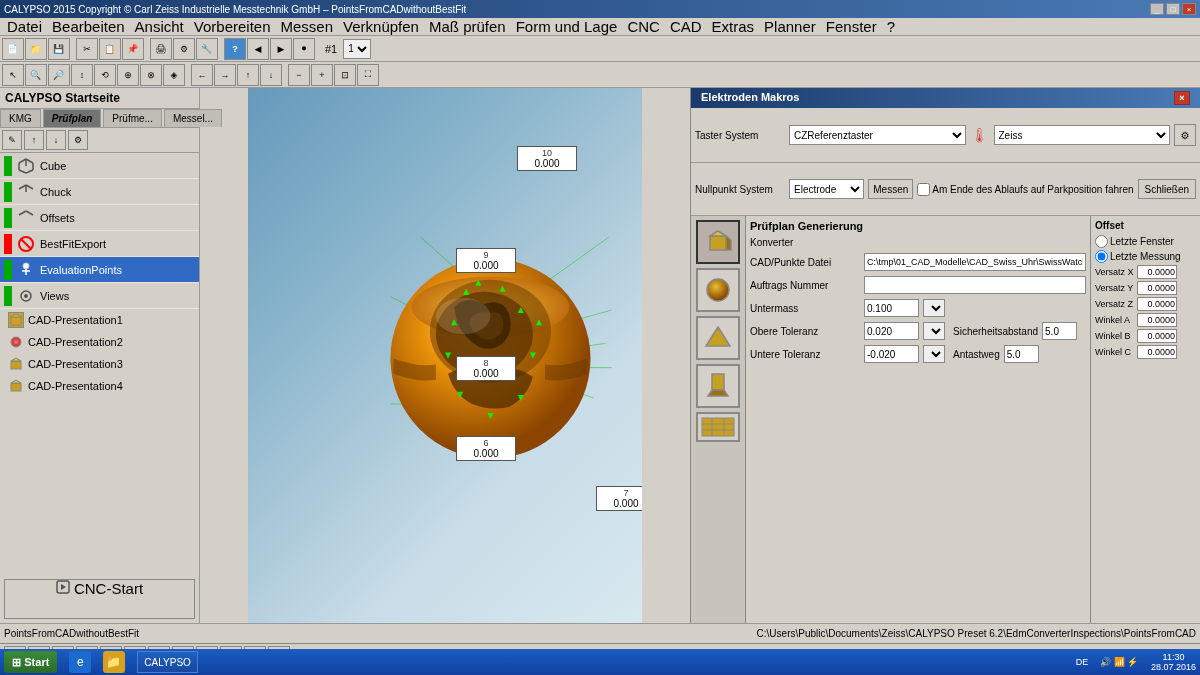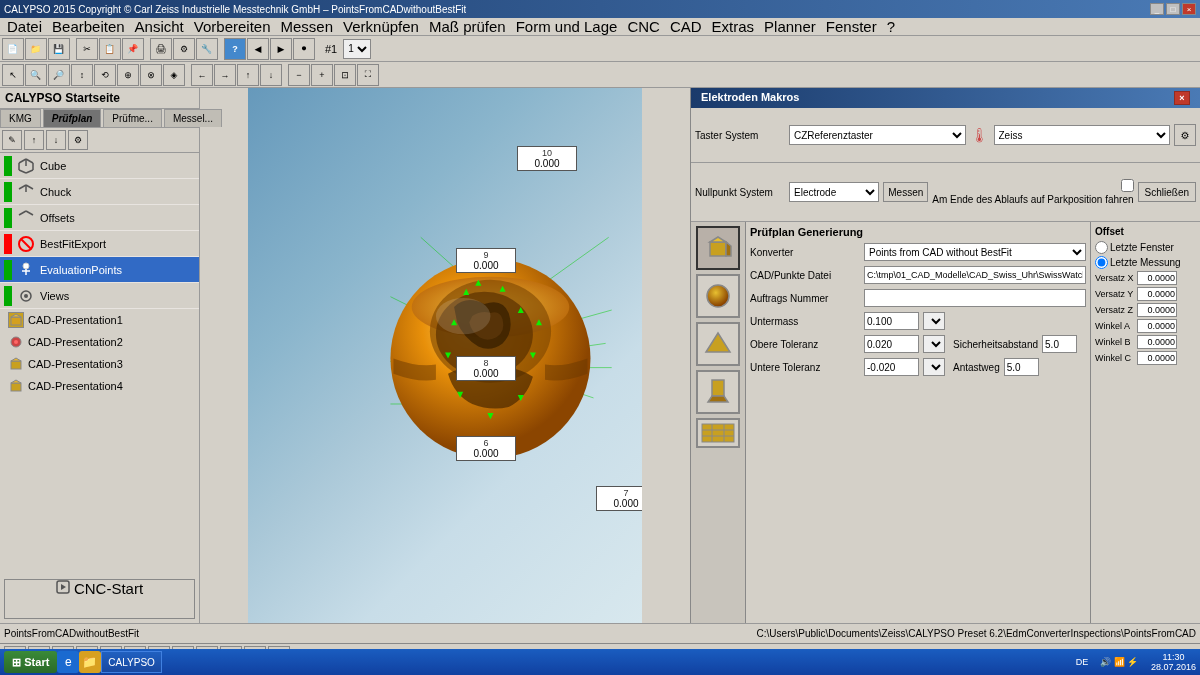--- a/index.html
+++ b/index.html
@@ -630,21 +630,21 @@
       </select>
       <div style="width:22px;height:22px;background:#d4d0c8;border:1px solid #888;display:flex;align-items:center;justify-content:center;font-size:10px;cursor:pointer;">⚙</div>
     </div>
 
     <div id="nullpunkt-row">
       <span class="row-label">Nullpunkt System</span>
       <select class="row-select">
         <option>Electrode</option>
       </select>
       <button class="row-btn">Messen</button>
-      <label style="display:flex;align-items:flex-end;gap:2px;font-size:10px;white-space:nowrap;flex-direction:column;">
+      <label style="display:flex;align-items:center;gap:2px;font-size:10px;white-space:nowrap;">
         <input type="checkbox" style="">
         <span>Am Ende des Ablaufs auf Parkposition fahren</span>
       </label>
       <button class="schliessen-btn">Schließen</button>
     </div>
 
     <div id="panel-body">
 
       <div id="icon-sidebar">
 
@@ -690,23 +690,20 @@
             <line x1="24" y1="2" x2="24" y2="20" stroke="#888" stroke-width="1"></line>
           </svg>
         </div>
       </div>
 
       <div id="form-area">
         <div class="section-title">Prüfplan Generierung</div>
 
         <div class="form-row">
           <span class="form-label">Konverter</span>
-          <select class="form-select">
-            <option>Points from CAD without BestFit</option>
-          </select>
         </div>
 
         <div class="form-row">
           <span class="form-label">CAD/Punkte Datei</span>
           <input type="text" class="form-input-path" style="font-size: 9px;" value="C:\tmp\01_CAD_Modelle\CAD_Swiss_Uhr\SwissWatch_Freeform_0.00.s...">
         </div>
 
 
         <div class="form-row">
           <span class="form-label">Auftrags Nummer</span>
@@ -795,21 +792,21 @@
   <div class="toolbar-btn">🔍</div>
   <div class="toolbar-btn">⊡</div>
   <div class="toolbar-btn">⛶</div>
   <div class="toolbar-btn">↕</div>
   <div class="toolbar-btn">⟲</div>
   <div class="toolbar-btn">+</div>
   <div class="toolbar-btn">−</div>
 </div>
 
 <div id="taskbar" style="height:26px;background:linear-gradient(to bottom,#1a5dc0,#1040a0);display:flex;align-items:center;justify-content:space-between;padding:0 4px;">
-  <div style="display:flex;align-items:flex-start;gap:0;">
+  <div style="display:flex;align-items:flex-start;gap:12px;">
     <div style="height:22px;padding:0 8px;background:linear-gradient(to bottom,#3a8a38,#2a6a28);color:white;border-radius:3px;font-size:11px;font-weight:bold;display:flex;align-items:center;cursor:pointer;">⊞ Start</div>
     <div style="width:22px;height:22px;background:#1a6ad0;border-radius:3px;display:flex;align-items:center;justify-content:center;color:white;font-size:12px;cursor:pointer;">e</div>
     <div style="width:22px;height:22px;background:#d8a020;border-radius:3px;display:flex;align-items:center;justify-content:center;font-size:12px;cursor:pointer;">📁</div>
     <div style="height:22px;padding:0 6px;background:linear-gradient(to bottom,#2060c0,#1848a0);color:white;font-size:10px;border:1px solid #4080e0;cursor:pointer;display:flex;align-items:center;">CALYPSO</div>
   </div>
   <div style="display:flex;align-items:center;gap:12px;color:white;font-size:9px;">
     <span>DE</span>
     <span>🔊 📶 ⚡</span>
     <div style="text-align:center;">
       <div>11:30</div>

